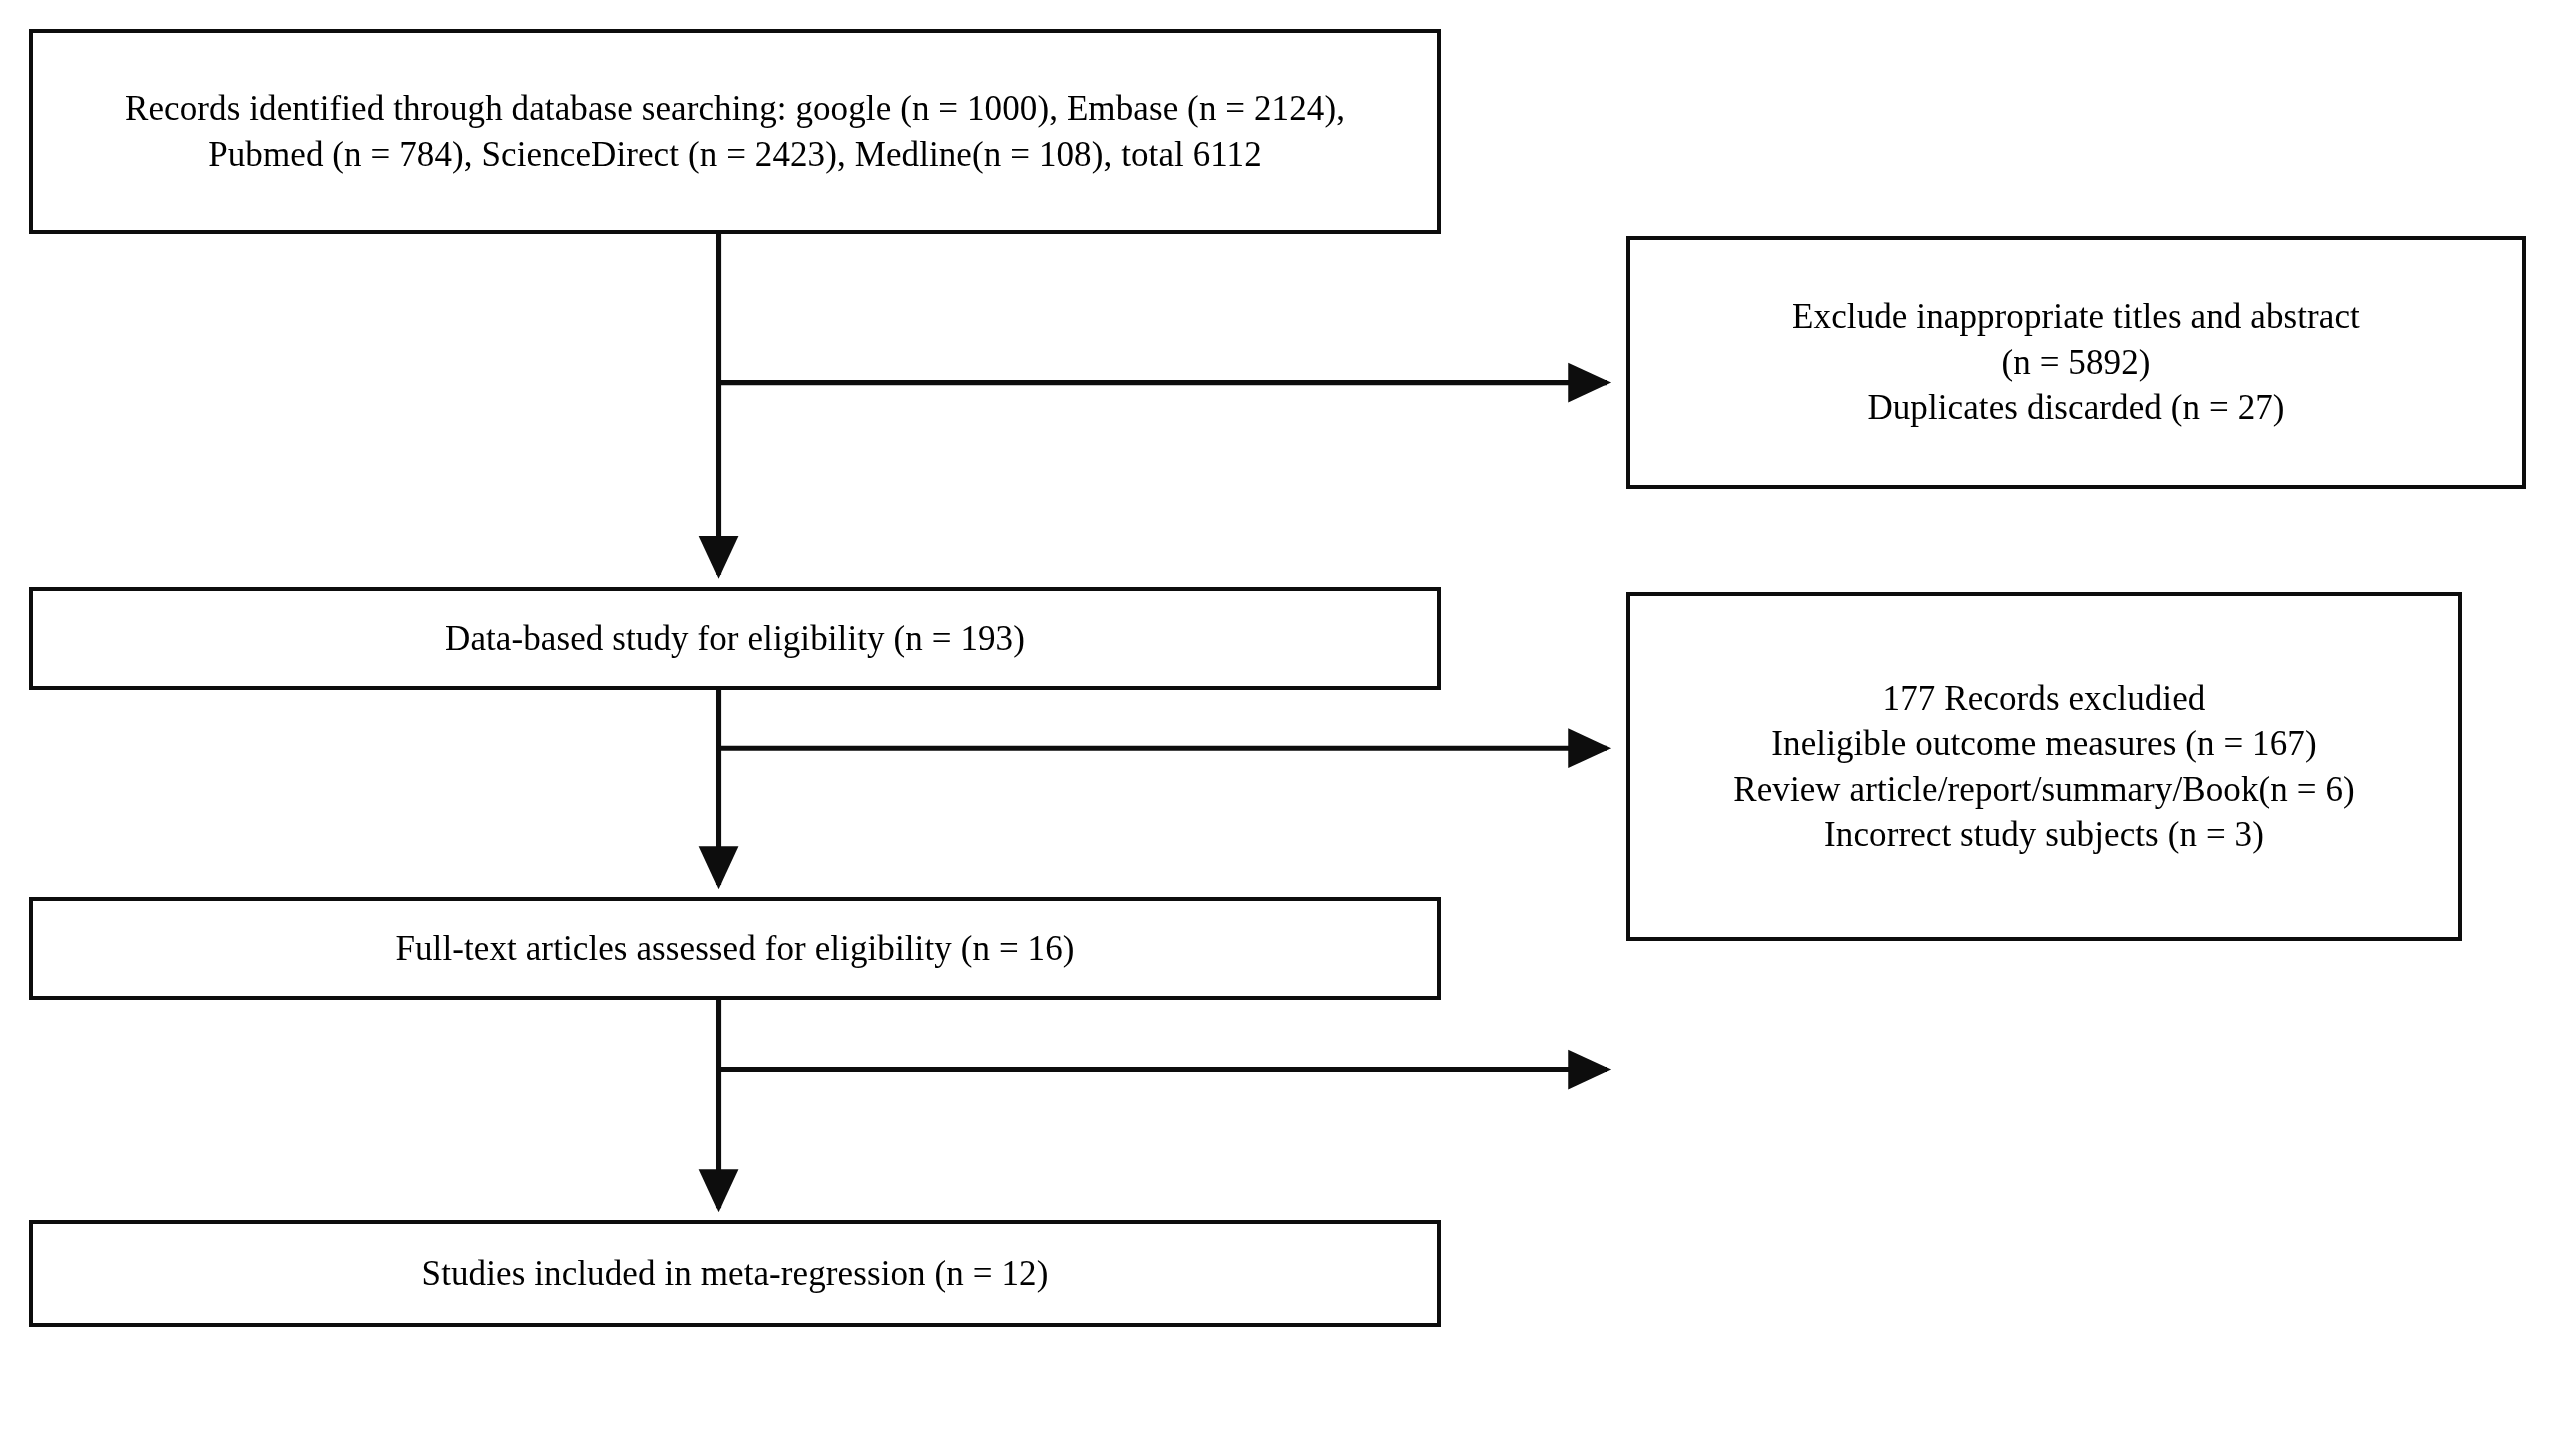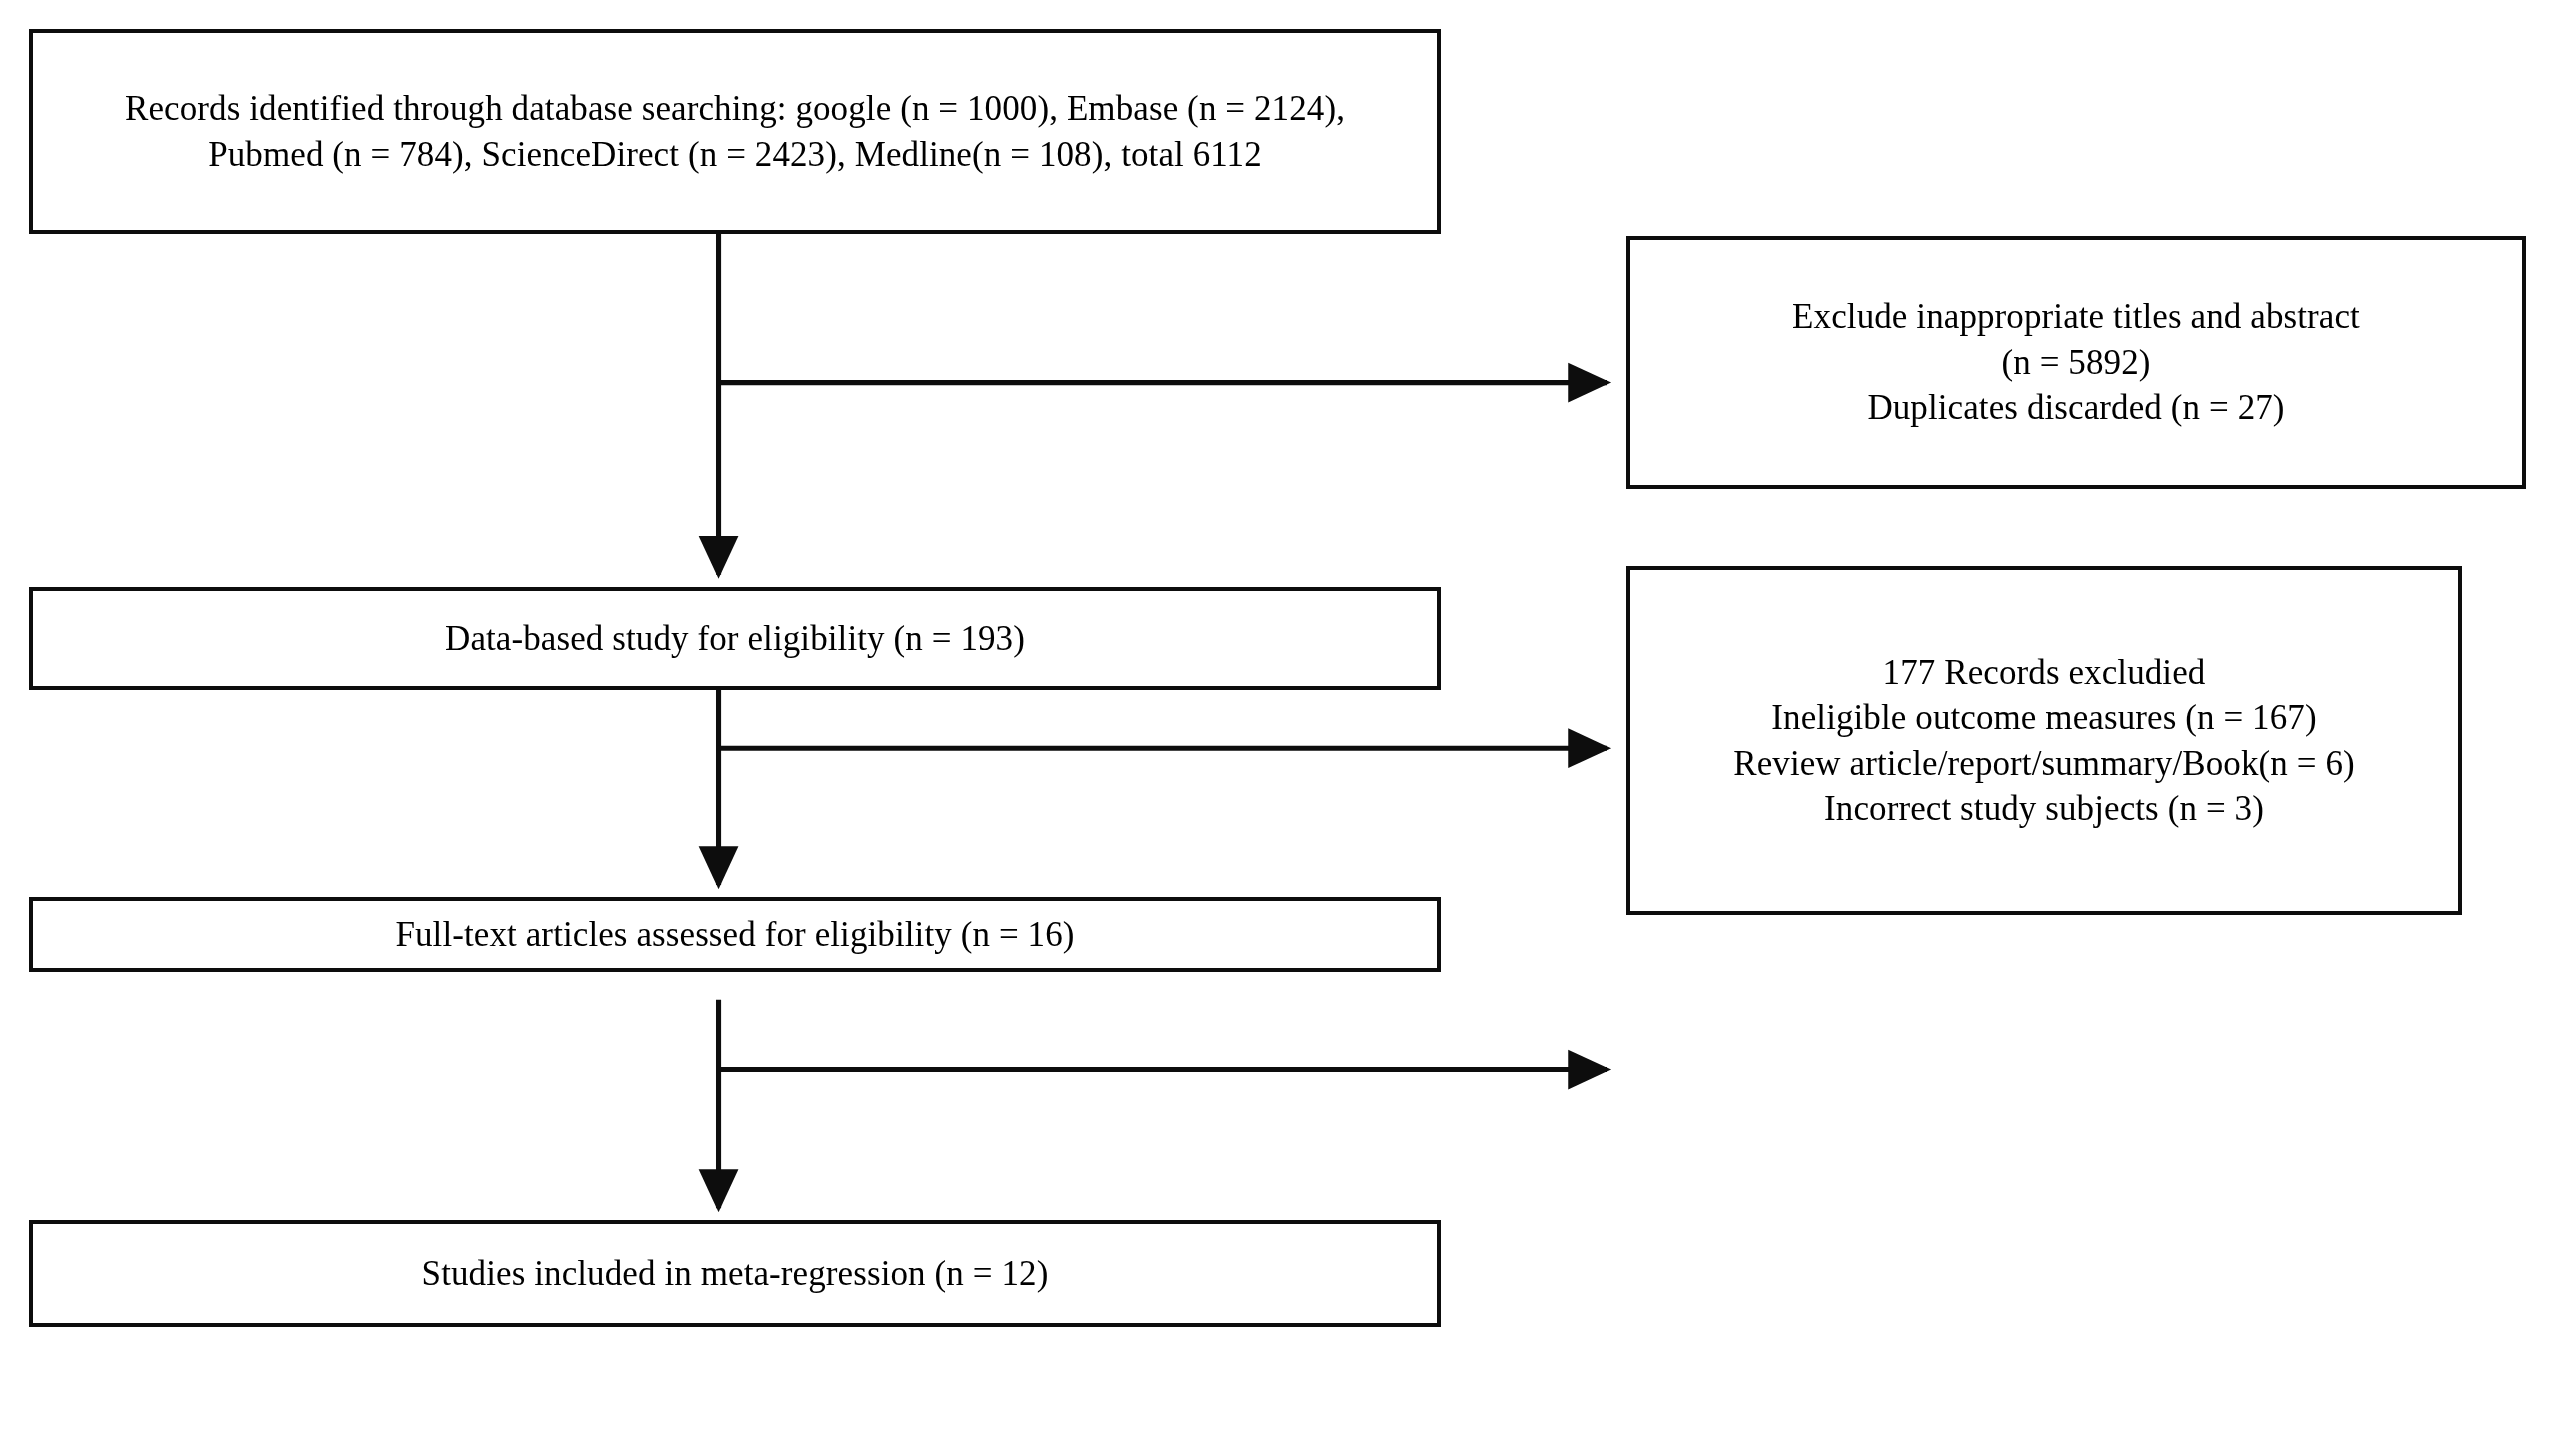--- a/index.html
+++ b/index.html
@@ -41,26 +41,26 @@
     font-size:35px;
     line-height:1.30;
     white-space:nowrap;
     letter-spacing:0.1px;
   }
 
   
   #box-identification{ left:29px;  top:29px;   width:1412px; height:205px; }
   #box-identification .lines{ text-align:center; }
   #box-eligibility-screen{ left:29px; top:587px;  width:1412px; height:103px; }
-  #box-fulltext{          left:29px; top:897px; width:1412px; height:75px; }
+  #box-fulltext{          left:29px; top:897px; width:1412px; height:103px; }
   #box-included{          left:29px; top:1220px; width:1412px; height:107px; }
 
   
   #box-excluded-titles{   left:1626px; top:236px;  width:900px; height:253px; }
-  #box-excluded-records{  left:1626px; top:566px;  width:836px; height:349px; }
+  #box-excluded-records{  left:1626px; top:592px;  width:836px; height:349px; }
   #box-excluded-fulltext{ left:1626px; top:952px; width:900px; height:476px; }
 </style>
 </head>
 <body>
 
 <div id="canvas">
 
   <svg class="wires" viewBox="0 0 2999 1709">
     <defs>
       <marker id="arrowhead" markerWidth="9" markerHeight="9" refX="7.6" refY="4.5" orient="auto" markerUnits="strokeWidth">

